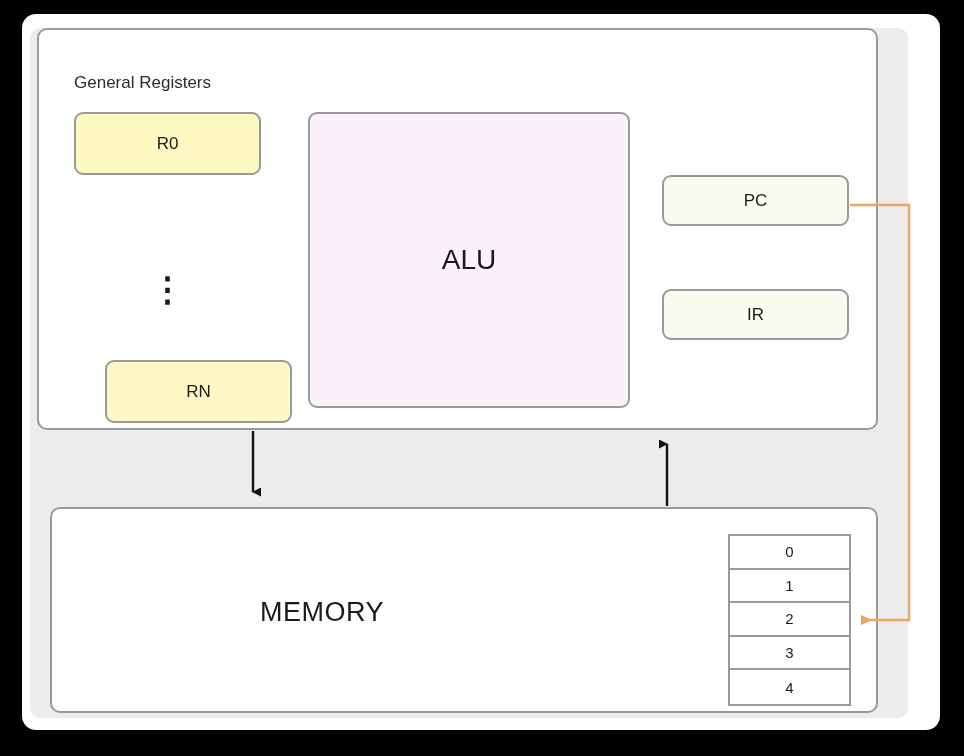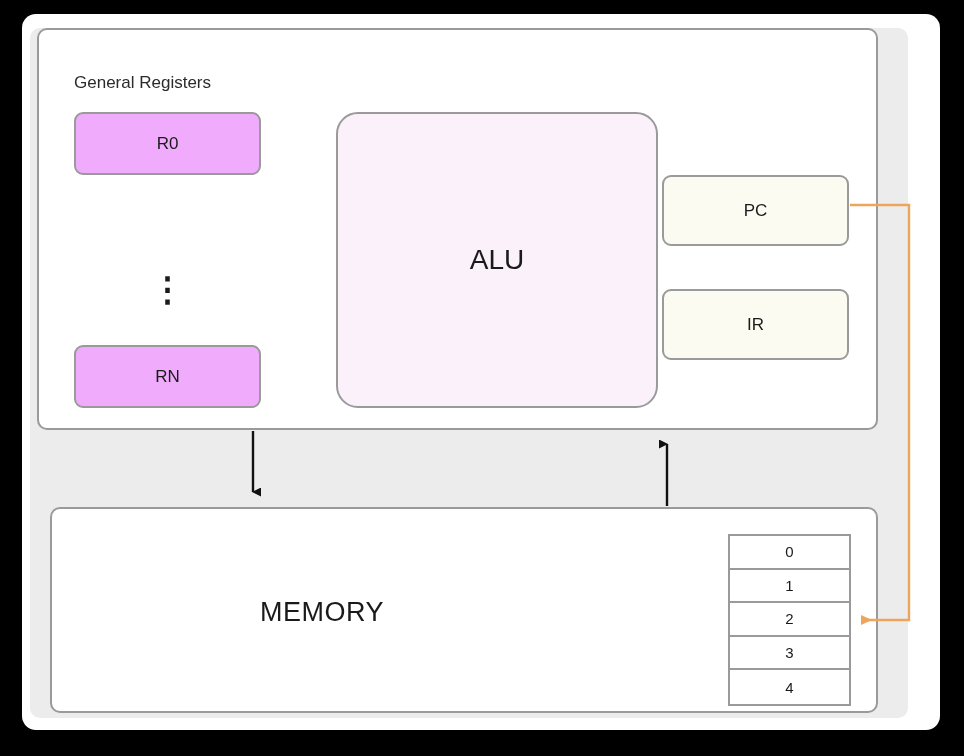--- a/index.html
+++ b/index.html
@@ -79,27 +79,27 @@
     top: 73px;
     font-size: 17px;
     color: #2b2b2b;
   }
 
   
   .reg {
     left: 74px;
     width: 187px;
     height: 63px;
-    background: #f0abfc;
+    background: #fef9c3;
     font-size: 17px;
     color: #1a1a1a;
   }
   .reg-r0 { top: 112px; }
   .reg-r1 { top: 196px; }
-  .reg-rn { top: 345px; }
+  .reg-rn { top: 360px; margin-left: 31px; }
 
   .ellipsis {
     position: absolute;
     left: 74px;
     top: 272px;
     width: 187px;
     text-align: center;
     font-size: 34px;
     line-height: 34px;
     color: #1a1a1a;
@@ -109,29 +109,28 @@
 
   
   .alu-box {
     left: 308px;
     top: 112px;
     width: 322px;
     height: 296px;
     background: #fbf1fa;
     font-size: 28px;
     color: #1a1a1a;
-    border-radius: 22px;
-    margin-left: 28px;
+    border-radius: 9px;
   }
 
   
   .sreg {
     left: 662px;
     width: 187px;
-    height: 71px;
+    height: 51px;
     background: #fbfbf1;
     font-size: 17px;
     color: #1a1a1a;
   }
   .sreg-pc  { top: 175px; }
   .sreg-ir  { top: 262px; margin-top: 27px; }
   .sreg-psr { top: 348px; }
 
   
   .mem-box {

